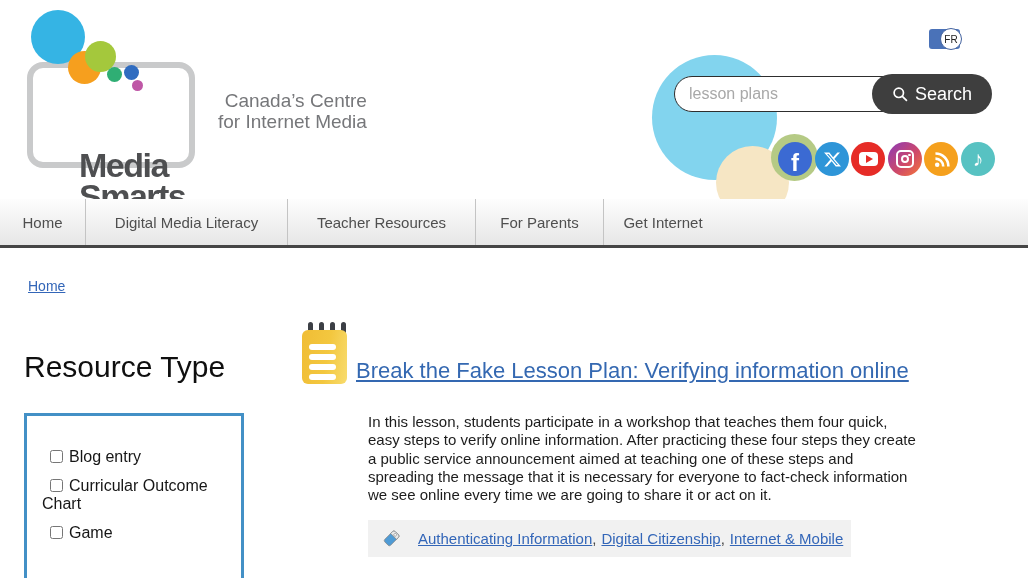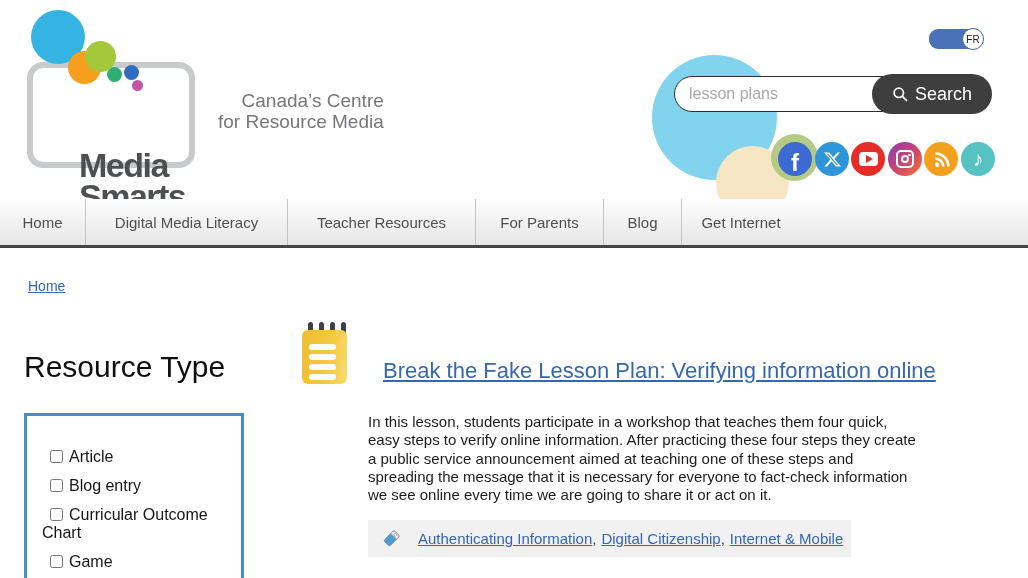--- a/index.html
+++ b/index.html
@@ -22,22 +22,22 @@
   .lc-yg      { left:85px;  top:41px; width:31px; height:31px; background:#a4c83c; }
   .lc-orange  { left:68px;  top:51px; width:33px; height:33px; background:#f69f1e; }
   .lc-green   { left:107px; top:67px; width:15px; height:15px; background:#2fae74; }
   .lc-blue    { left:124px; top:65px; width:15px; height:15px; background:#2f6cc0; }
   .lc-magenta { left:132px; top:80px; width:11px; height:11px; background:#bf57a6; }
   .brand-text { position:absolute; left:46px; top:82px; font-weight:bold; font-size:34px;
                 line-height:31px; letter-spacing:-1.5px; color:#4e4f51; }
   .tagline { position:absolute; left:218px; top:90px; font-size:19px; line-height:21px; color:#76777a;text-align:right; }
 
   
-  .lang-toggle { position:absolute; left:929px; top:29px; width:53px; height:20px;
-                 background:#4a72b8; border-radius:9px; cursor:pointer; }
+  .lang-toggle { position:absolute; left:929px; top:29px; width:31px; height:20px;
+                 background:#4a72b8; border-radius:3px; cursor:pointer; }
   .lang-knob { position:absolute; right:-2px; top:-1px; width:22px; height:22px; background:#fff;
                border:1px solid #44639f; border-radius:50%; display:flex; align-items:center;
                justify-content:center; font-size:10px; color:#222; }
 
   
   .search-input { position:absolute; left:674px; top:76px; width:264px; height:36px;
                   border:1.5px solid #2e2e2e; border-radius:18px; padding:0 14px;
                   font-size:16px; color:#333; background:#fff; outline:none;
                   font-family:"Liberation Sans", sans-serif; }
   .search-input::placeholder { color:#a8a8a8; }
@@ -82,21 +82,21 @@
                 border:3px solid #4390c6; background:#fff; padding:32px 6px 0 15px; }
   .filter-item { font-size:16px; line-height:18px; color:#161616; margin-bottom:11px; }
   .filter-item input { width:13px; height:13px; margin:0 6px 0 8px; vertical-align:-1px; cursor:pointer; }
 
   
   .notepad { position:absolute; left:302px; top:322px; width:46px; height:62px; }
   .np-body { position:absolute; left:0; top:8px; width:45px; height:54px; border-radius:6px;
              background:linear-gradient(100deg,#f0bd35 0%,#f3c73f 55%,#f8dc6e 100%); }
   .np-pin { position:absolute; top:0; width:4.5px; height:15px; background:#3c3f45; border-radius:2.5px; }
   .np-line { position:absolute; left:7px; width:27px; height:5.5px; background:#fff; border-radius:3px; }
-  .result-title { position:absolute; left:383px; top:358px; width:620px; font-size:22px;
+  .result-title { position:absolute; left:356px; top:358px; width:620px; font-size:22px;
                   color:#3468b1; text-decoration:underline; white-space:nowrap; cursor:pointer; }
   .result-desc { position:absolute; left:368px; top:413px; width:552px; font-size:15px;
                  line-height:18.3px; color:#1c1c1c; }
   .tags-bar { position:absolute; left:368px; top:520px; width:483px; height:37px; background:#f1f1f1;
               display:flex; align-items:center; padding-left:12px; font-size:15px; }
   .tag-icon { margin-right:16px; display:flex; }
   .tags-bar a { color:#3366b8; text-decoration:underline; cursor:pointer; }
   .tag-sep { color:#444; margin:0 5px 0 0; }
 </style>
 </head>
@@ -118,21 +118,21 @@
     </div>
     <div class="circ lc-cyan"></div>
     <div class="circ lc-orange"></div>
     <div class="circ lc-yg"></div>
     <div class="circ lc-green"></div>
     <div class="circ lc-blue"></div>
     <div class="circ lc-magenta"></div>
 
     <div class="tagline">
       <div>Canada’s Centre</div>
-      <div>for Resource Media</div>
+      <div>for Internet Media</div>
     </div>
 
     <div class="lang-toggle">
       <div class="lang-knob">FR</div>
     </div>
 
     <input class="search-input" type="text" placeholder="lesson plans" style="">
     <button class="search-btn">
       <span style="display:flex;">
         <svg width="17" height="17" viewBox="0 0 20 20">
@@ -174,33 +174,29 @@
         <span class="tt-note">♪</span>
       </div>
     </div>
   </div>
 
   <div class="nav">
     <div class="nav-item nw0">Home</div>
     <div class="nav-item nw1">Digital Media Literacy</div>
     <div class="nav-item nw4">Teacher Resources</div>
     <div class="nav-item nw3">For Parents</div>
-    <div class="nav-item nw5">Blog</div>
     <div class="nav-item nw6">Get Internet</div>
   </div>
 
   <div class="breadcrumb">
     <a>Home</a>
   </div>
 
   <h2 class="side-heading">Resource Type</h2>
   <div class="filter-box">
-    <div class="filter-item">
-      <input type="checkbox" style=""><span>Article</span>
-    </div>
     <div class="filter-item">
       <input type="checkbox" style=""><span>Blog entry</span>
     </div>
     <div class="filter-item">
       <input type="checkbox" style=""><span>Curricular Outcome Chart</span>
     </div>
     <div class="filter-item">
       <input type="checkbox" style=""><span>Game</span>
     </div>
   </div>

